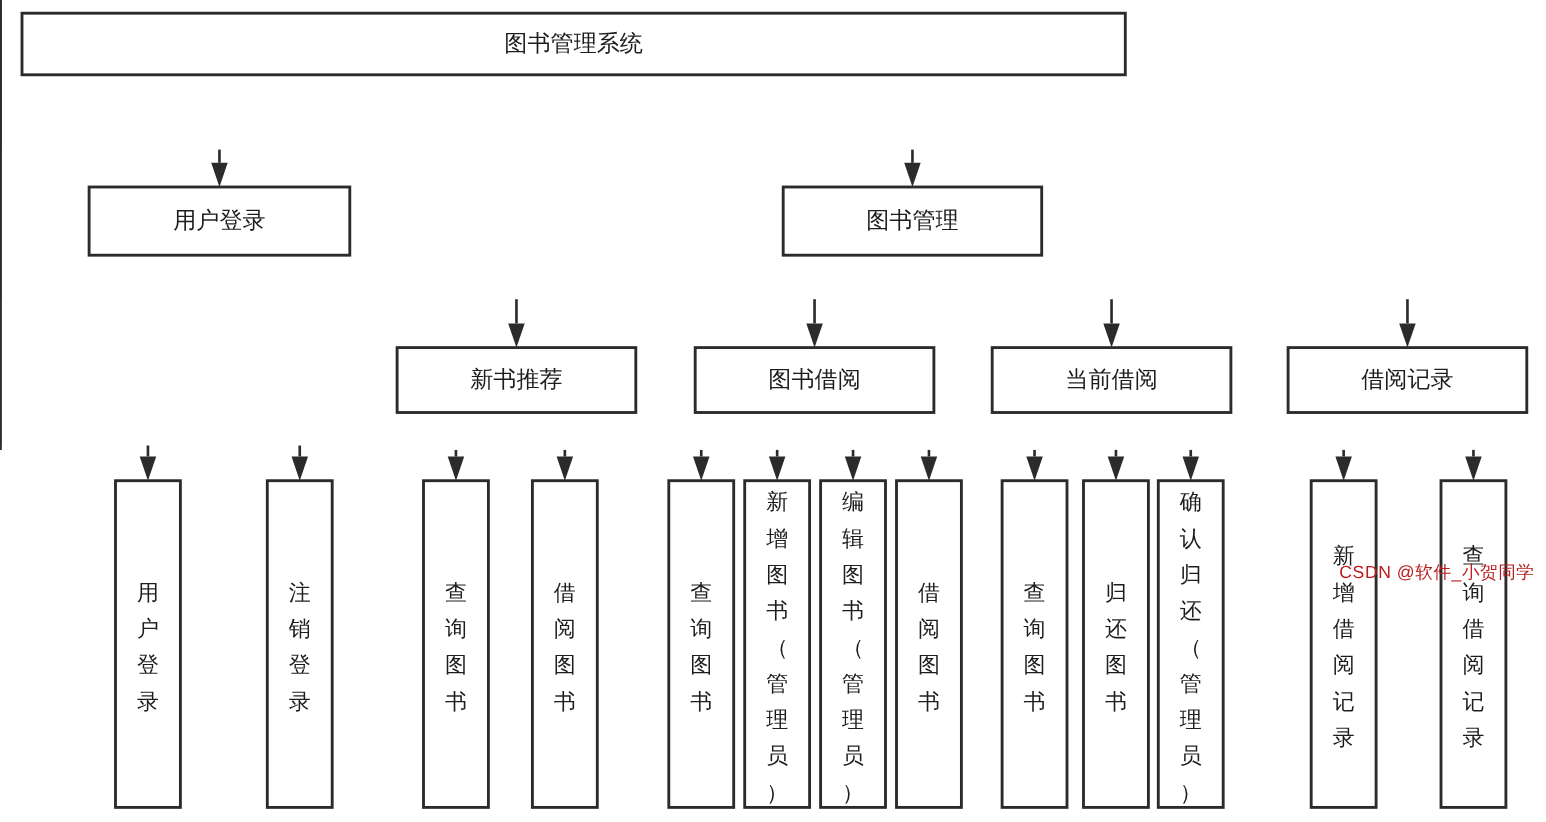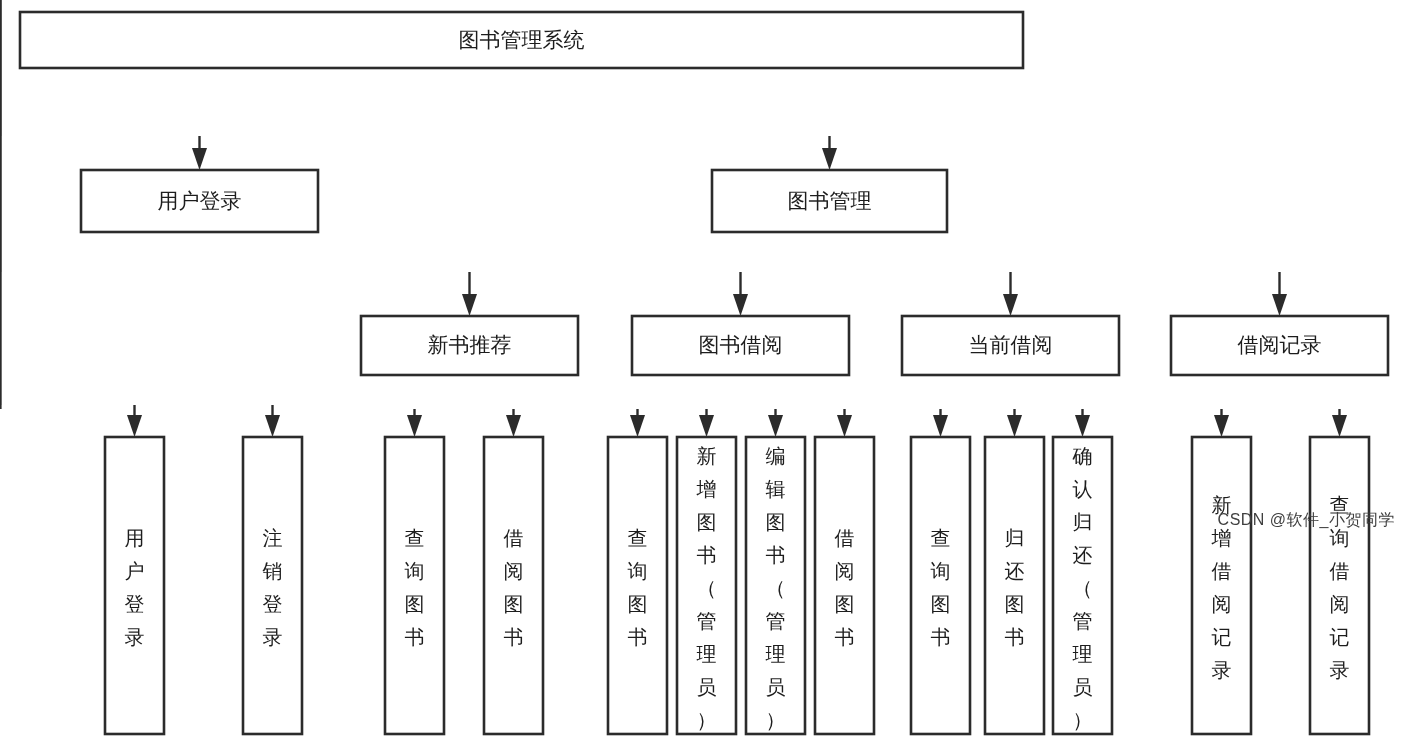--- a/index.html
+++ b/index.html
@@ -54,21 +54,21 @@
   .arrow-head {
     fill: #2b2b2b;
     stroke: none;
   }
   .watermark {
     position: absolute;
     right: 10px;
     bottom: 6px;
     font-family: "Liberation Sans", "DejaVu Sans", sans-serif;
     font-size: 16px;
-    color: #404040;
+    color: #b91c1c;
     letter-spacing: 0.5px;
     white-space: nowrap;
     user-select: none;
   }
 </style>
 </head>
 <body>
 
 <div id="diagram-root">
 

